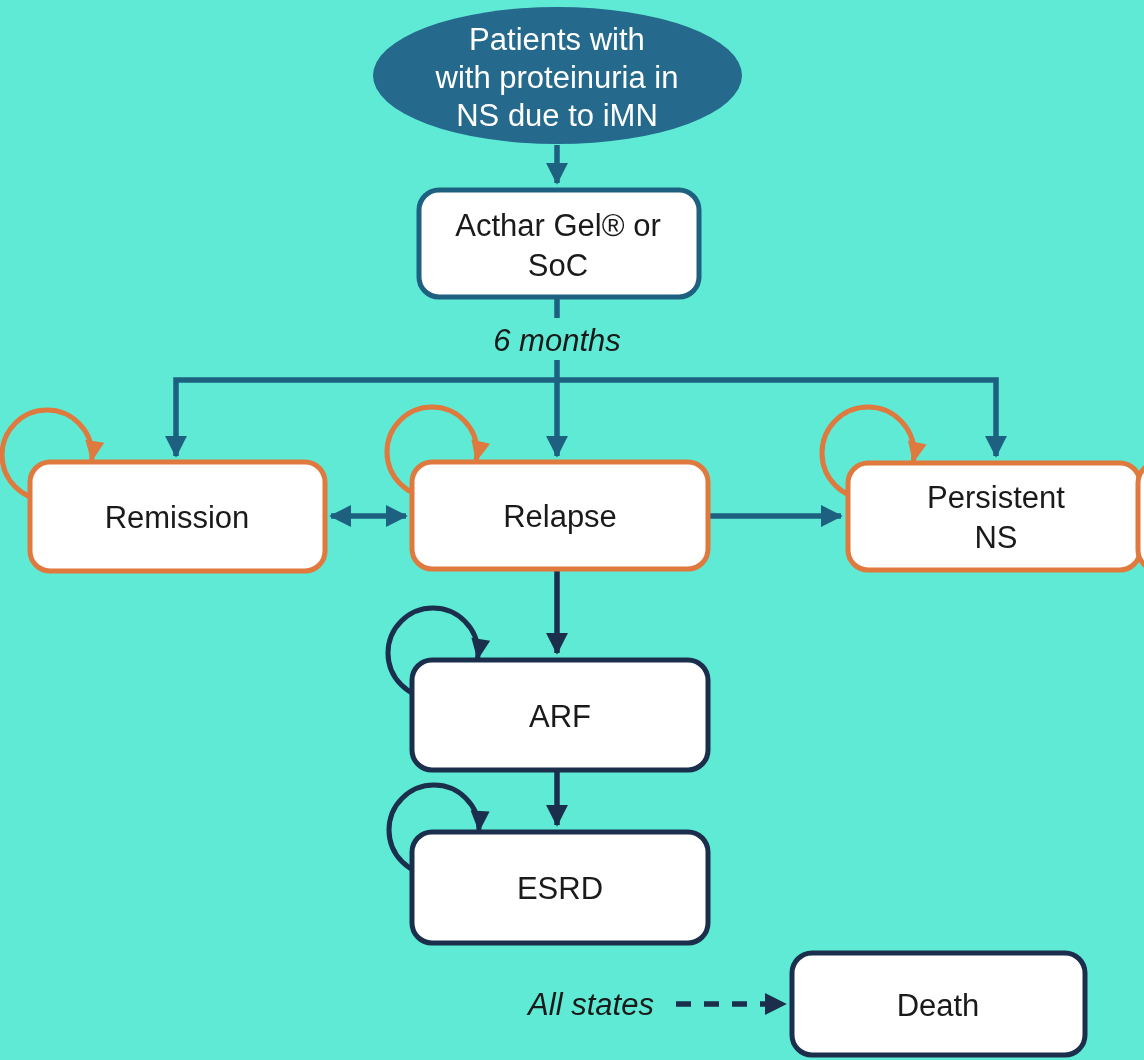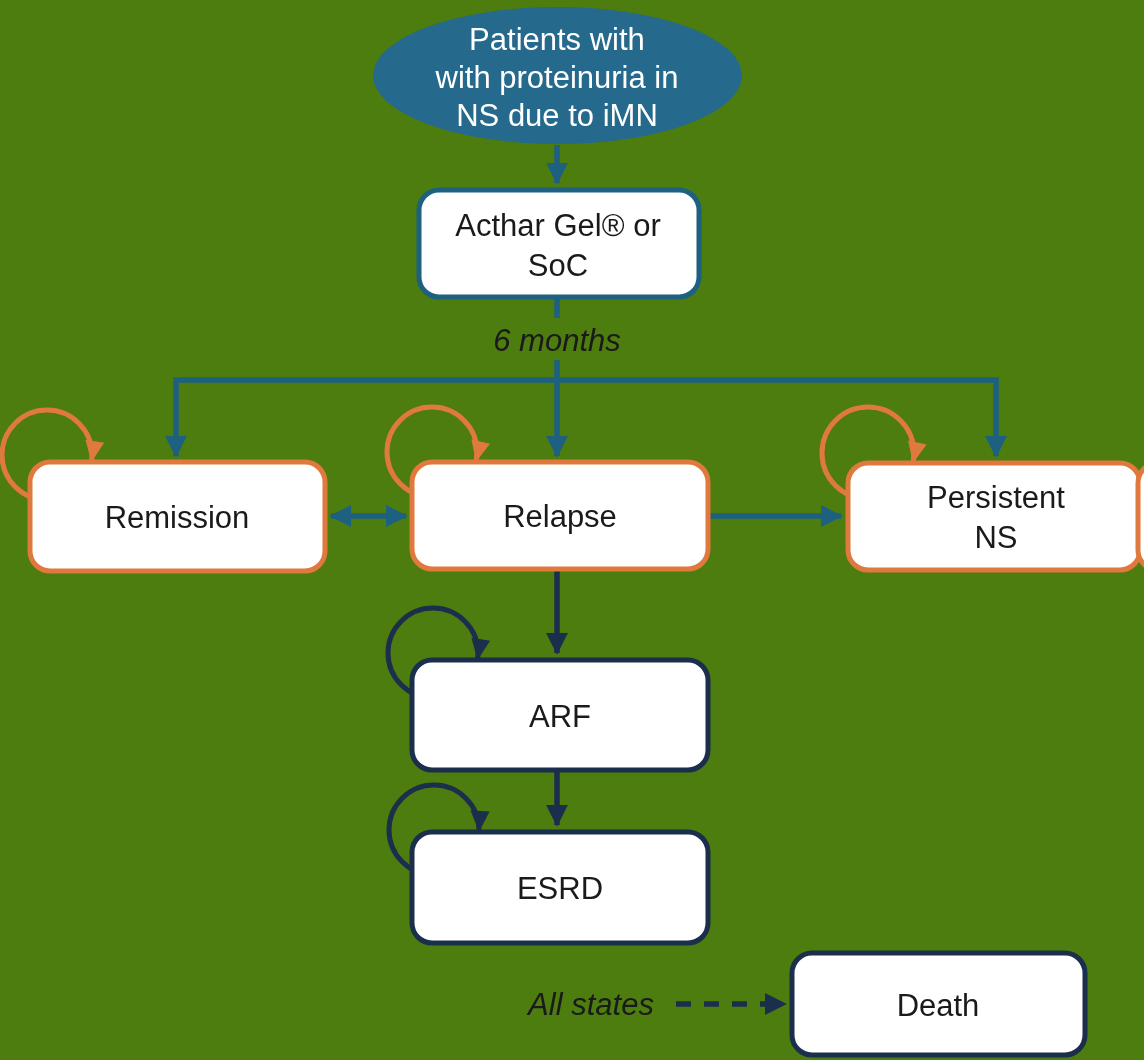--- a/index.html
+++ b/index.html
@@ -1,16 +1,16 @@
 <!DOCTYPE html>
 <html><head>
 <meta charset="utf-8">
 <style>
   html,body{margin:0;padding:0;background:#ffffff;}
-  .stage{width:1144px;height:1060px;position:relative;background:#4d7c0f;}
+  .stage{width:1144px;height:1060px;position:relative;background:#5eead4;}
   svg{display:block;}
   svg text{
     font-family:"Liberation Sans", sans-serif;
     font-size:31px;
     fill:#1a1a1a;
     text-anchor:middle;
     dominant-baseline:central;
   }
   svg text.white{fill:#ffffff;}
   svg text.italic{font-style:italic;}

